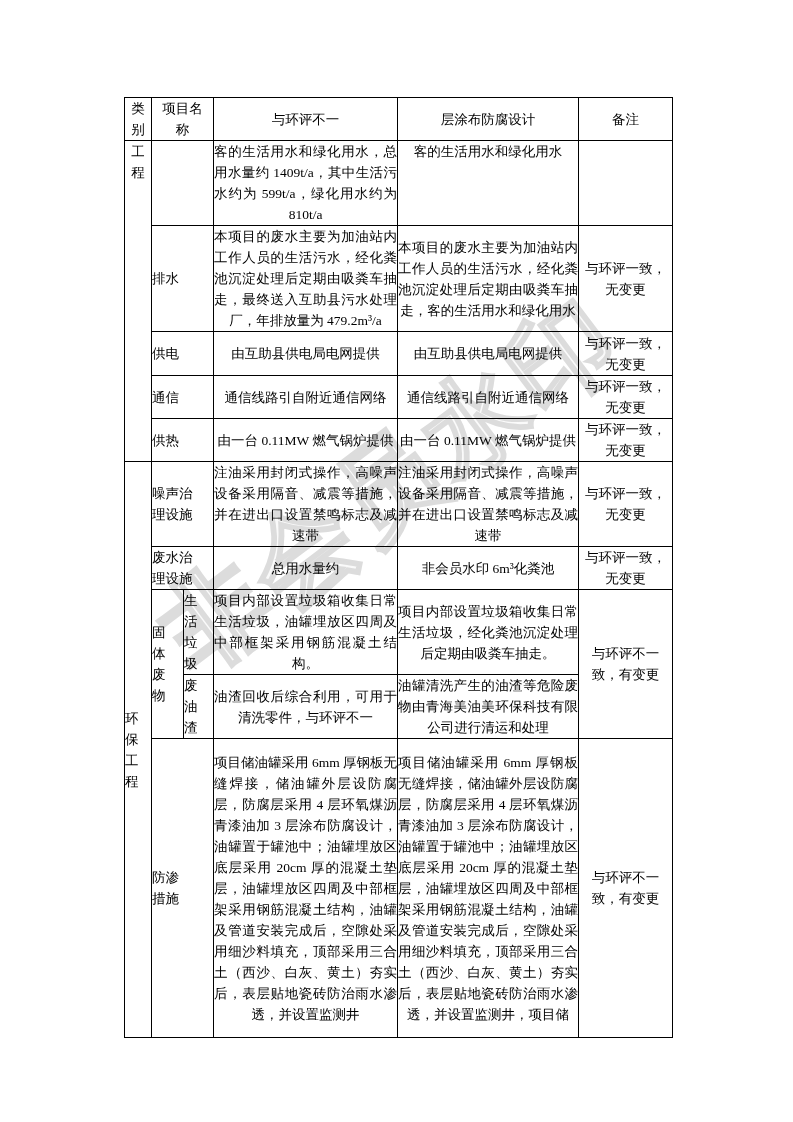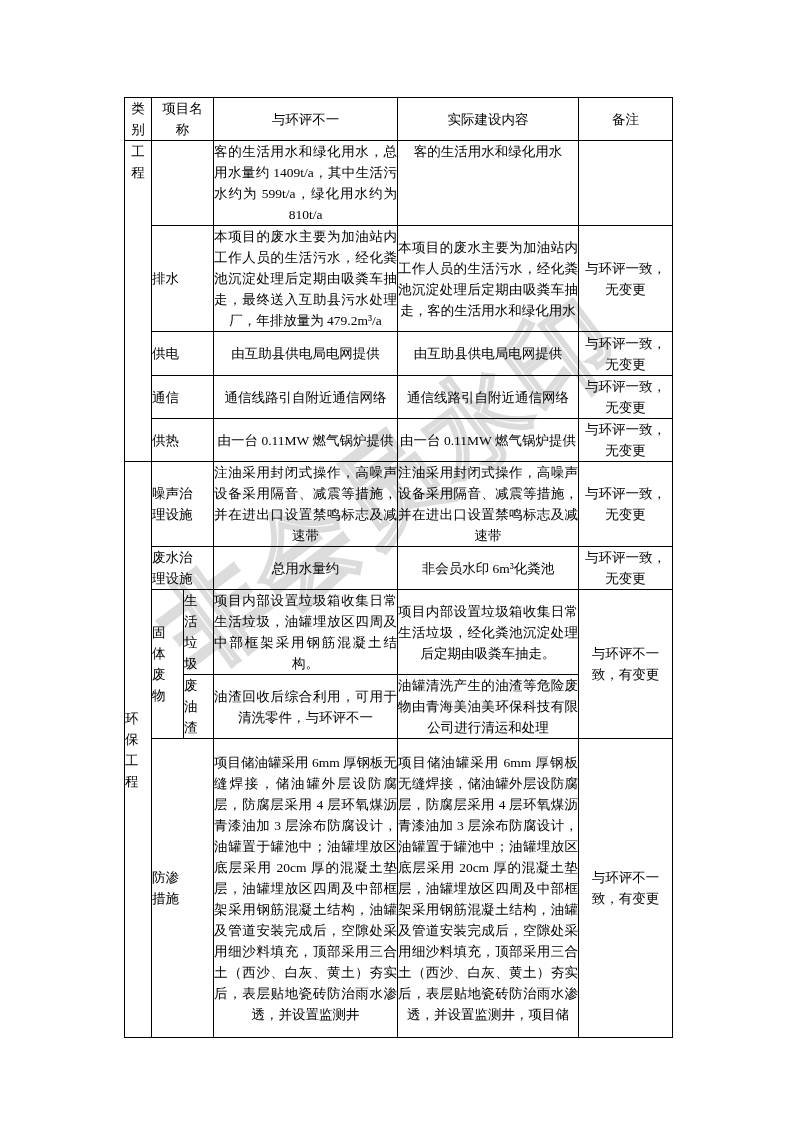--- a/index.html
+++ b/index.html
@@ -105,21 +105,21 @@
     <col style="width:94px">
   </colgroup>
 
   <tbody>
       <tr style="height:40px">
     <th class="hdr">类
 别</th>
     <th class="hdr" colspan="2">项目名
 称</th>
     <th class="hdr">与环评不一</th>
-    <th class="hdr">实际建设内容</th>
+    <th class="hdr">层涂布防腐设计</th>
     <th class="hdr">备注</th>
   </tr>
 
   <tr style="height:85px">
     <td class="lbl-top" rowspan="5">工
 程</td>
     <td class="lbl" colspan="2"></td>
     <td class="txt">客的生活用水和绿化用水，总用水量约 1409t/a，其中生活污水约为 599t/a，绿化用水约为 810t/a</td>
     <td class="txt txt-top">客的生活用水和绿化用水</td>
     <td class="rmk"></td>

